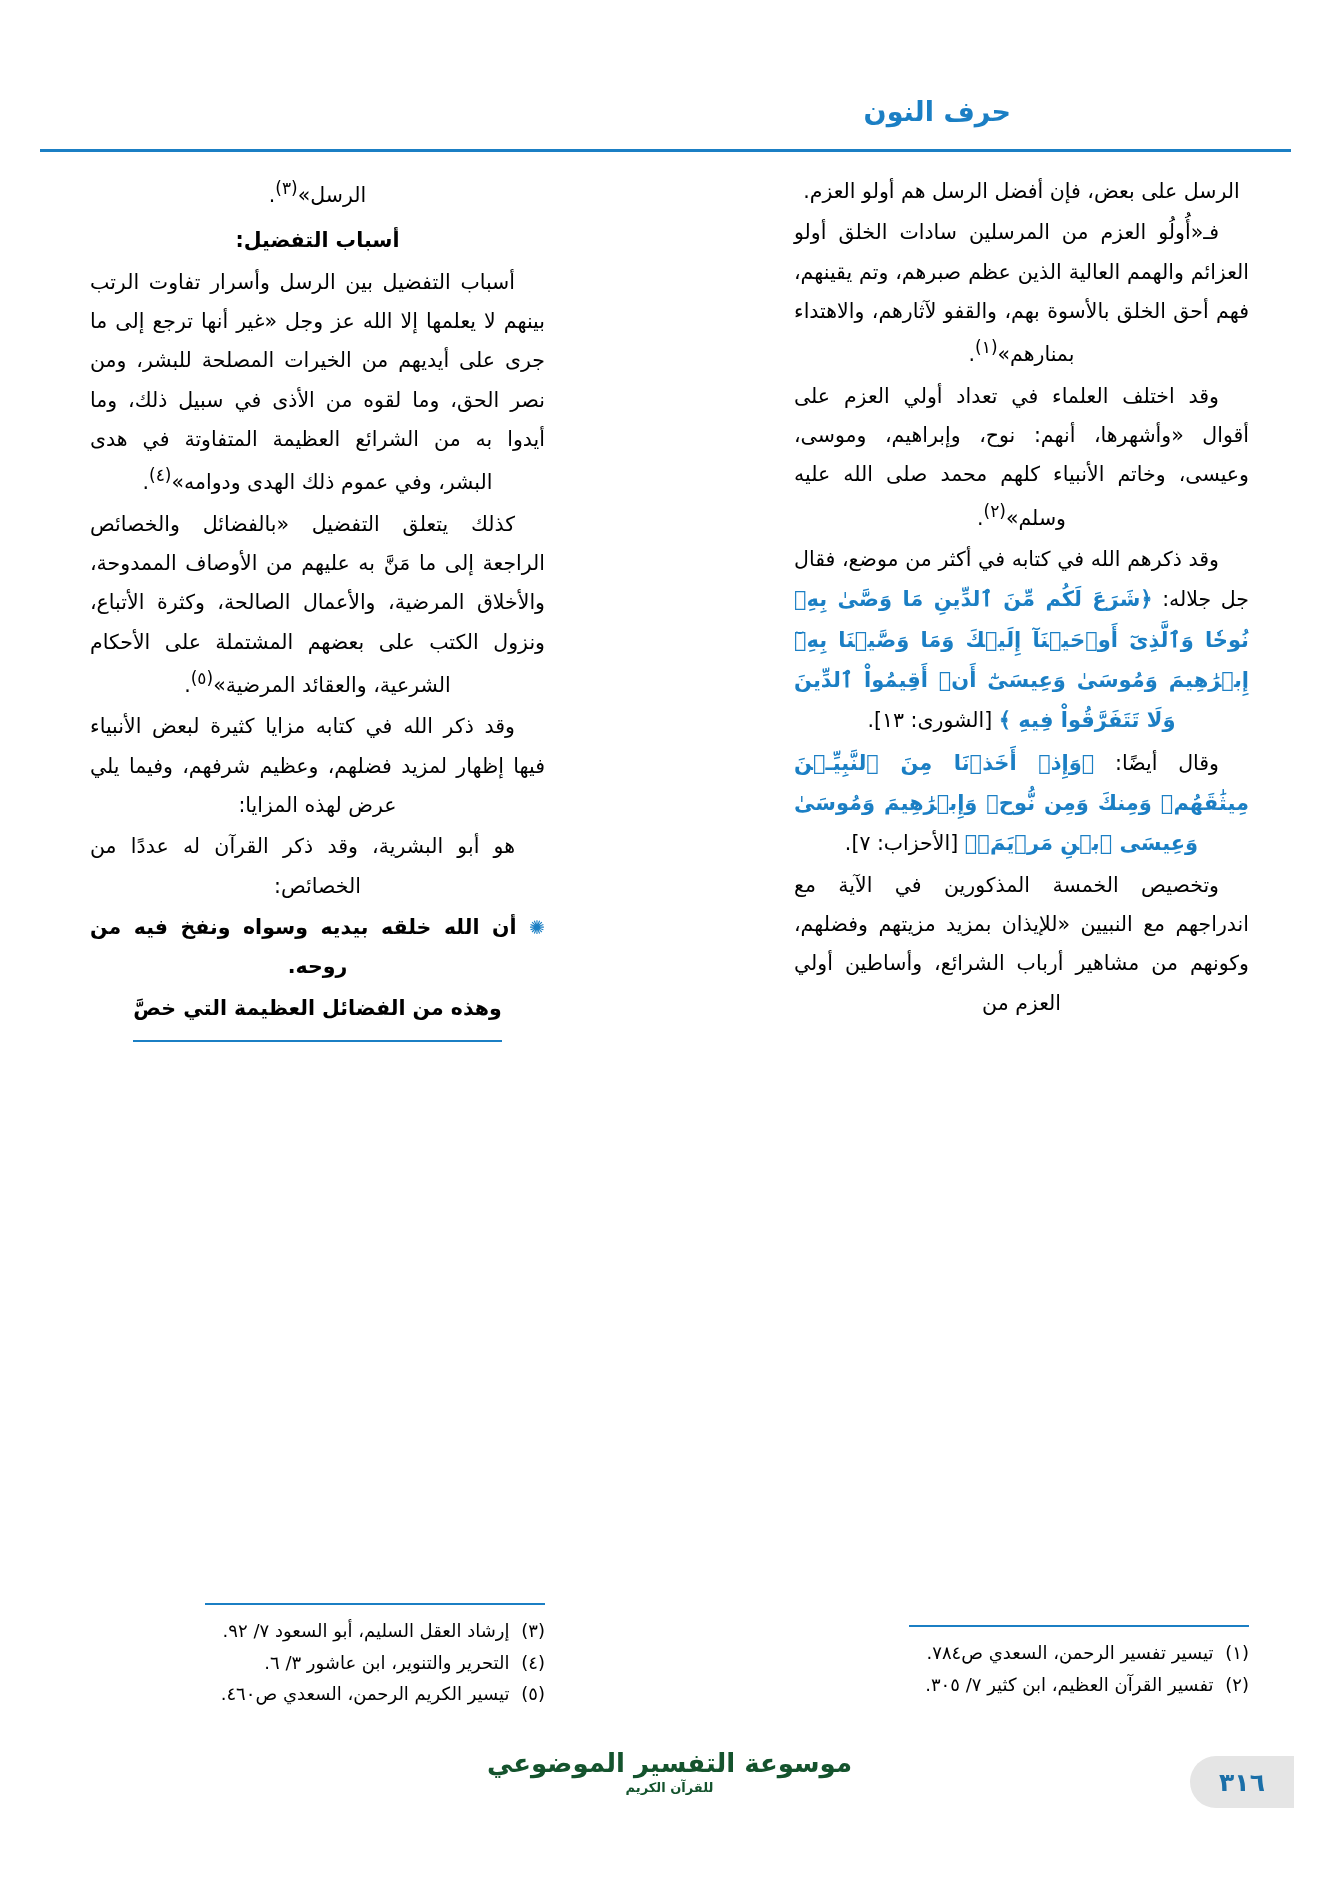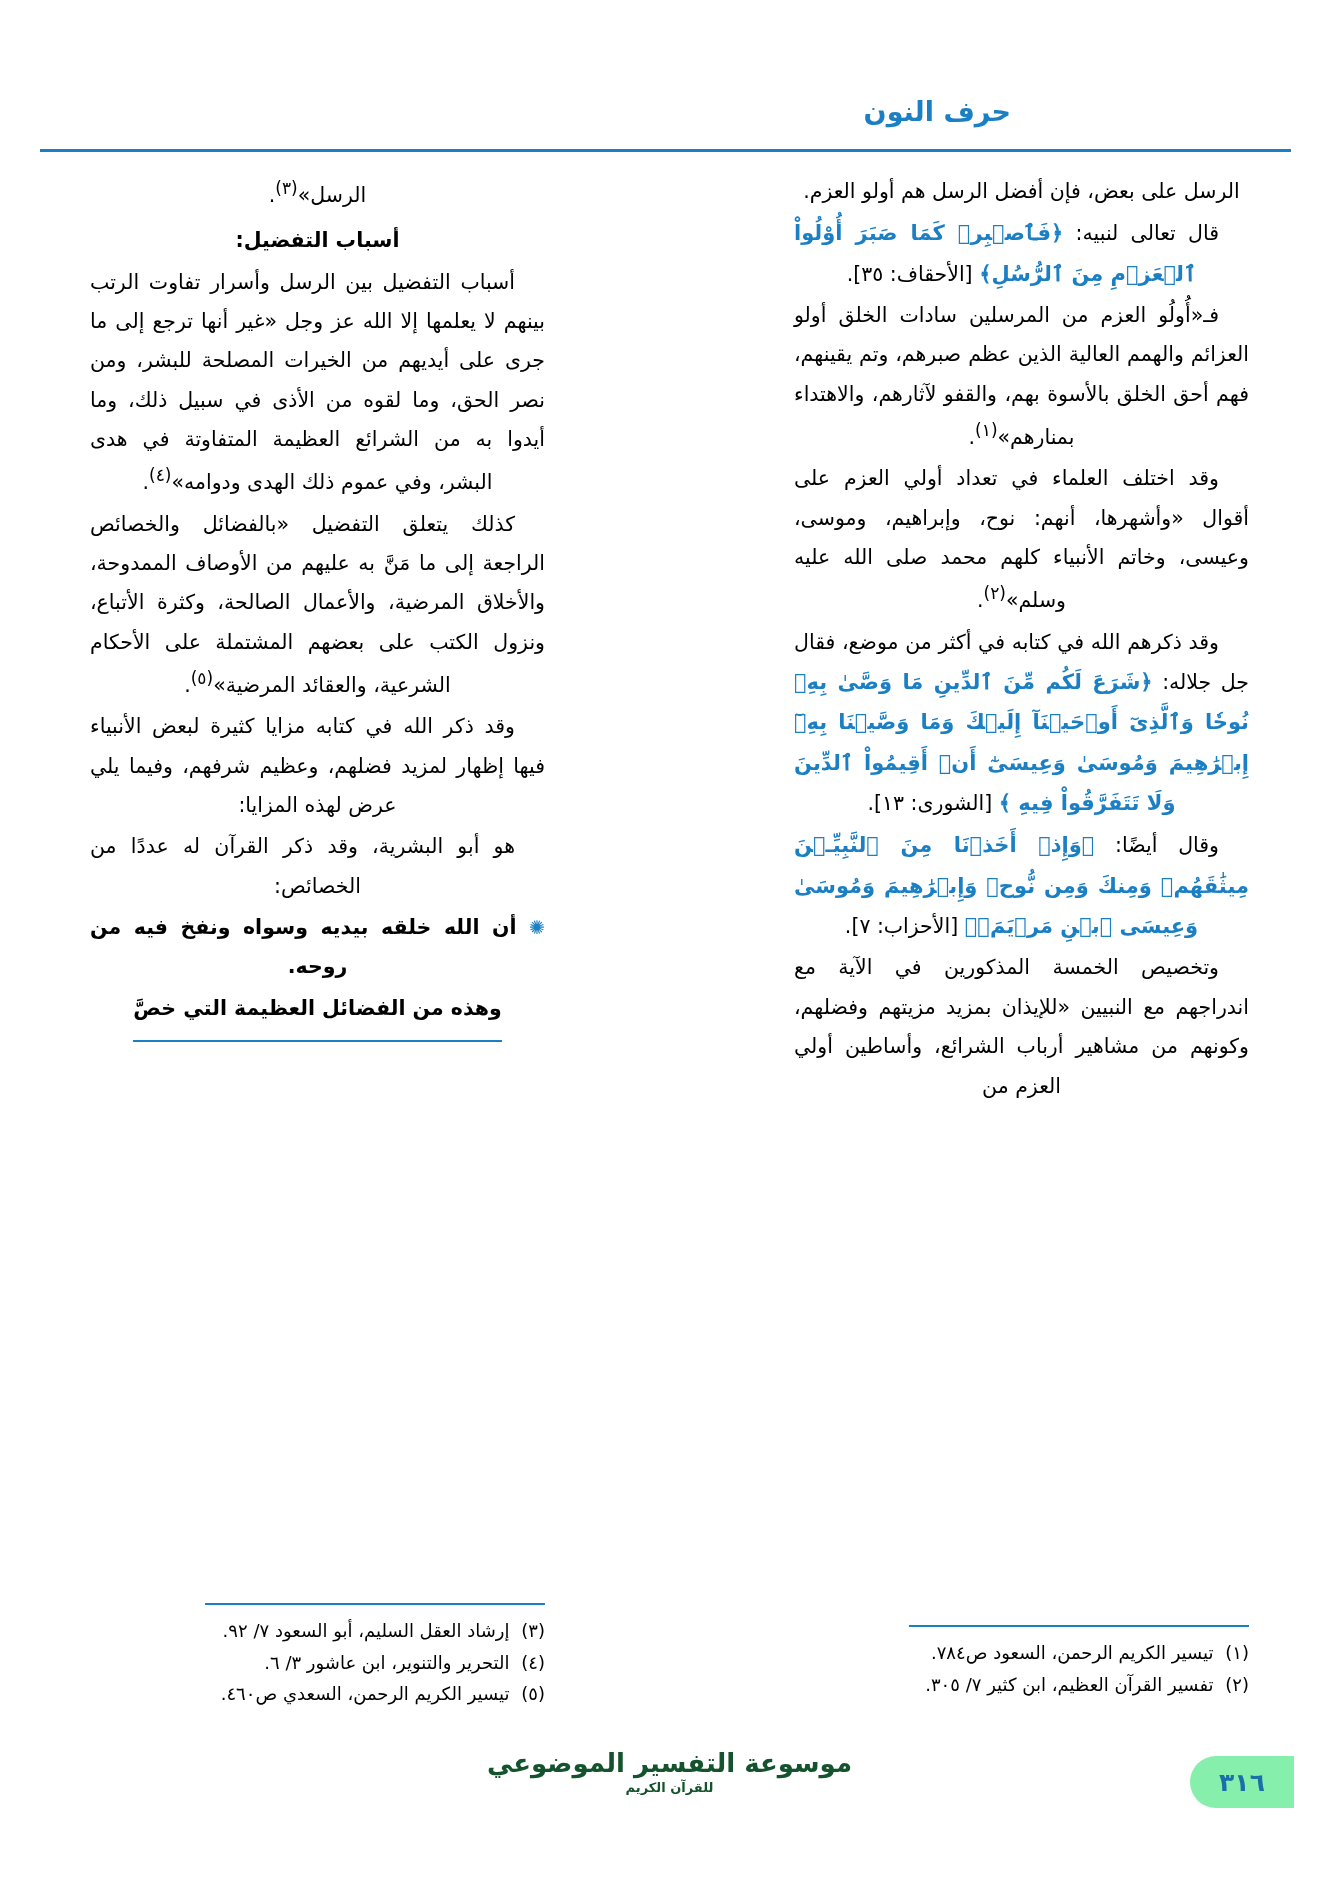--- a/index.html
+++ b/index.html
@@ -145,21 +145,21 @@
     font-size: 13px;
     font-weight: bold;
     margin-top: 2px;
   }
   .page-number {
     position: absolute;
     left: 1190px;
     top: 8px;
     width: 104px;
     height: 52px;
-    background: #86efac;
+    background: #e5e5e5;
     border-radius: 26px 0 0 26px;
     color: #1b6fa8;
     font-size: 25px;
     font-weight: bold;
     display: flex;
     align-items: center;
     justify-content: center;
     direction: rtl;
   }
 </style>
@@ -172,25 +172,20 @@
 </div>
 
 <div class="columns">
 
   <div class="col col-right">
 
     <p class="para noindent">
       <span>الرسل على بعض، فإن أفضل الرسل هم أولو العزم.</span>
     </p>
 
-    <p class="para">
-      <span>قال تعالى لنبيه:</span>
-      <span class="quran">﴿فَٱصۡبِرۡ كَمَا صَبَرَ أُوْلُواْ ٱلۡعَزۡمِ مِنَ ٱلرُّسُلِ﴾</span>
-      <span>[الأحقاف: ٣٥].</span>
-    </p>
 
     <p class="para">
       <span>فـ«أُولُو العزم من المرسلين سادات الخلق أولو العزائم والهمم العالية الذين عظم صبرهم، وتم يقينهم، فهم أحق الخلق بالأسوة بهم، والقفو لآثارهم، والاهتداء بمنارهم»</span><span class="ref">(١)</span><span>.</span>
     </p>
 
     <p class="para">
       <span>وقد اختلف العلماء في تعداد أولي العزم على أقوال «وأشهرها، أنهم: نوح، وإبراهيم، وموسى، وعيسى، وخاتم الأنبياء كلهم محمد صلى الله عليه وسلم»</span><span class="ref">(٢)</span><span>.</span>
     </p>
 
     <p class="para">
@@ -243,21 +238,21 @@
     <p class="para center bold">
       <span class="underline-word">وهذه من الفضائل العظيمة التي خصَّ</span>
     </p>
   </div>
 </div>
 
 <div class="footnotes fn-right">
   <div class="fn-rule"></div>
   <div class="fn-line">
     <span class="fn-num">(١)</span>
-    <span>تيسير الكريم الرحمن، السعود ص٧٨٤.</span>
+    <span>تيسير تفسير الرحمن، السعدي ص٧٨٤.</span>
   </div>
   <div class="fn-line">
     <span class="fn-num">(٢)</span>
     <span>تفسير القرآن العظيم، ابن كثير ٧/ ٣٠٥.</span>
   </div>
 </div>
 
 <div class="footnotes fn-left">
   <div class="fn-rule"></div>
   <div class="fn-line">

